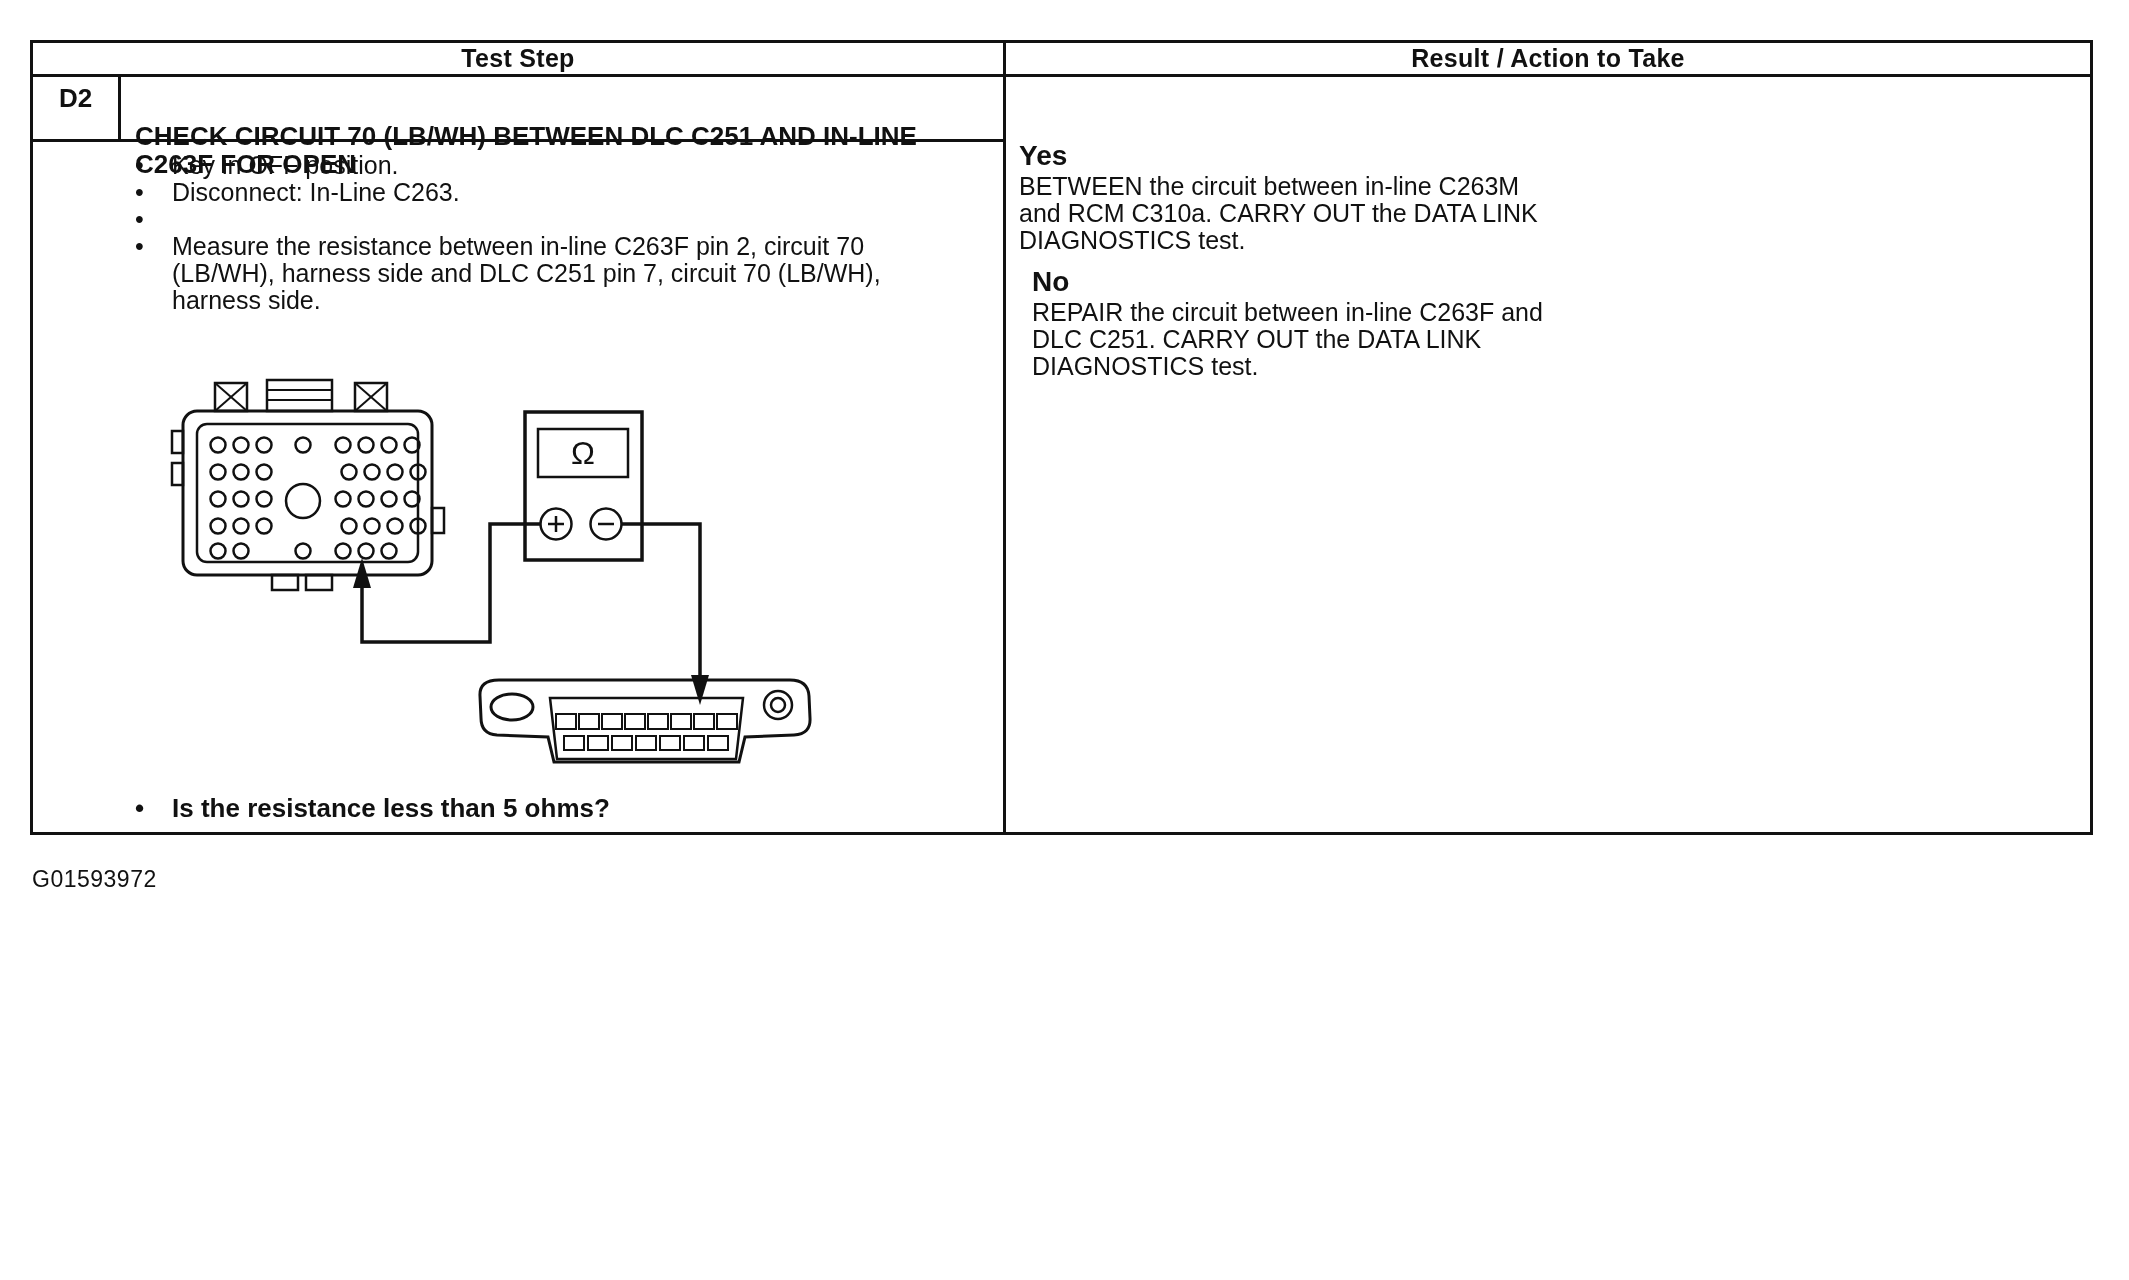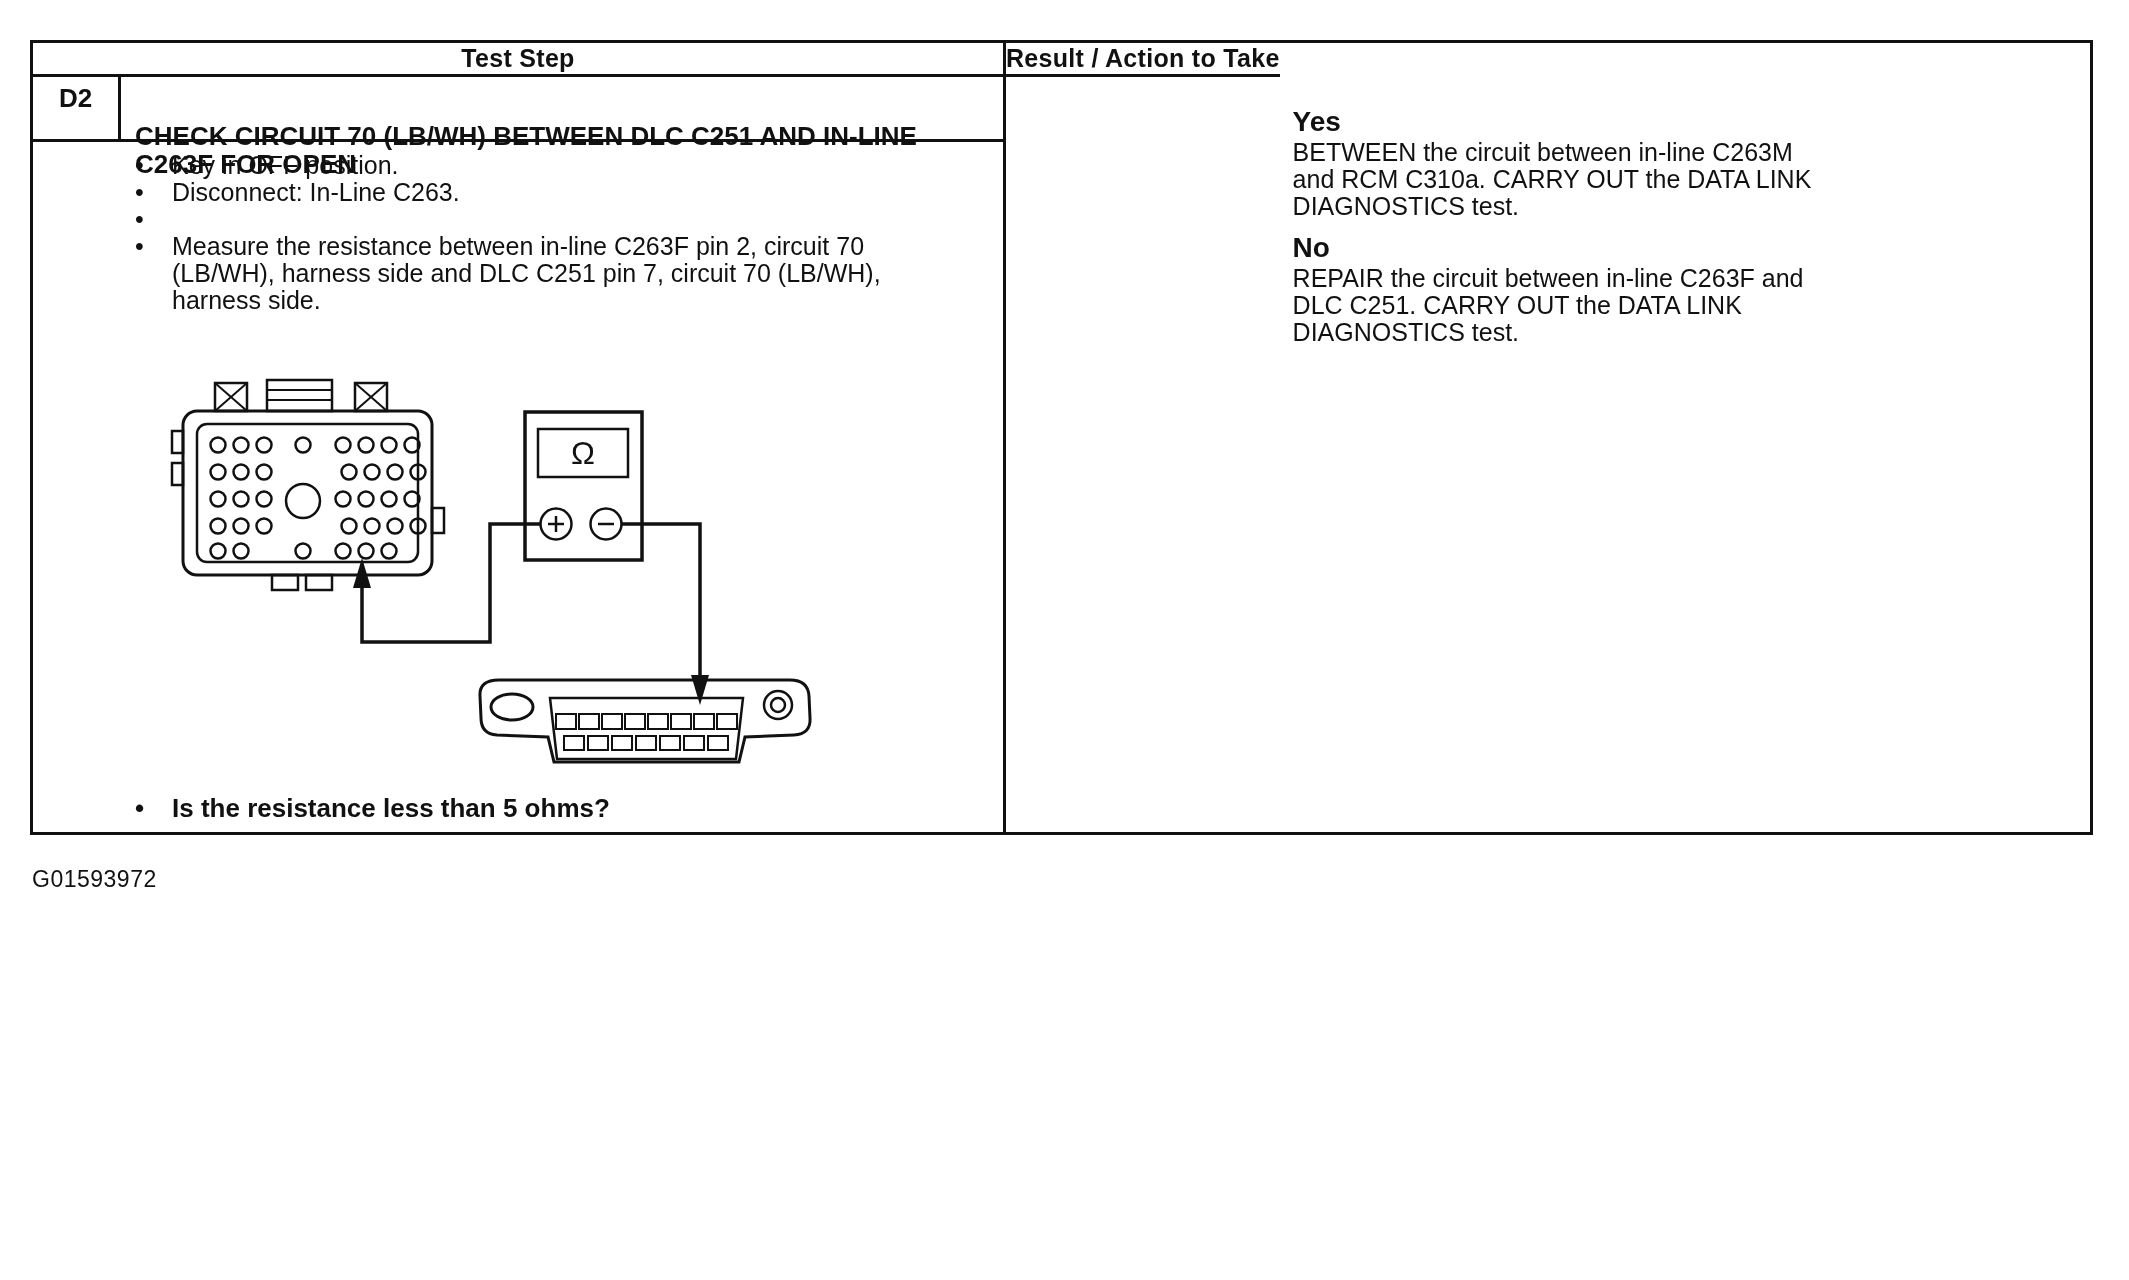--- a/index.html
+++ b/index.html
@@ -20,21 +20,21 @@
     display: flex;
   }
 
   .col-left {
     width: 970px;
     border-right: 3px solid #111;
     display: flex; flex-direction: column;
   }
   .col-right {
     flex: 1;
-    display: flex; flex-direction: row;
+    display: flex; flex-direction: column;
   }
 
   .header-cell {
     height: 31px;
     border-bottom: 3px solid #111;
     font-weight: 700; font-size: 25px; letter-spacing: 0.3px;
     display: flex; align-items: center; justify-content: center;
     flex-shrink: 0;
   }
 
@@ -67,21 +67,21 @@
   .question-row {
     position: absolute; top: 652px; left: 0;
     display: flex; font-weight: 700; font-size: 26px; line-height: 28px;
   }
 
   .diagram { position: absolute; left: 135px; top: 232px; }
 
   .result-cell { padding: 64px 20px 0 13px; }
   .result-label { font-weight: 700; font-size: 28px; line-height: 30px; }
   .result-action { font-size: 25px; line-height: 27px; max-width: 548px; margin-top: 2px; }
-  .result-block + .result-block { margin-top: 13px; }
+  .result-block + .result-block { margin-top: 13px; margin-left: 13px; }
 
   .figure-id {
     position: absolute; left: 32px; top: 866px;
     font-size: 23px; letter-spacing: 0.5px;
   }
 
   svg text { font-family: "Liberation Sans", sans-serif; fill: #111; }
 </style>
 </head>
 <body>

